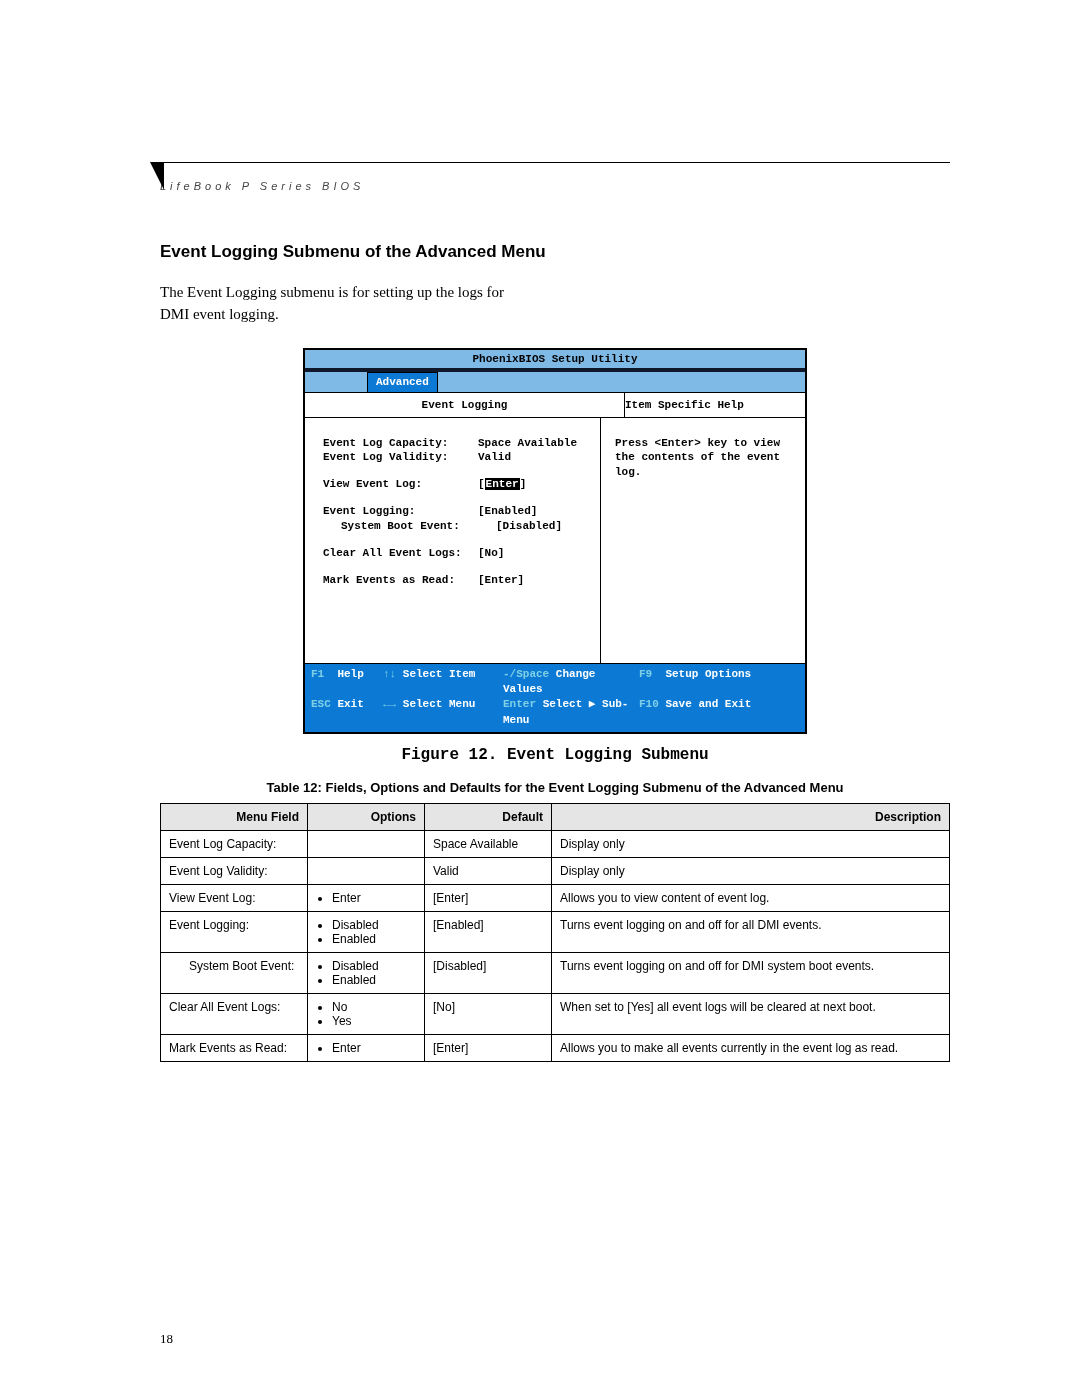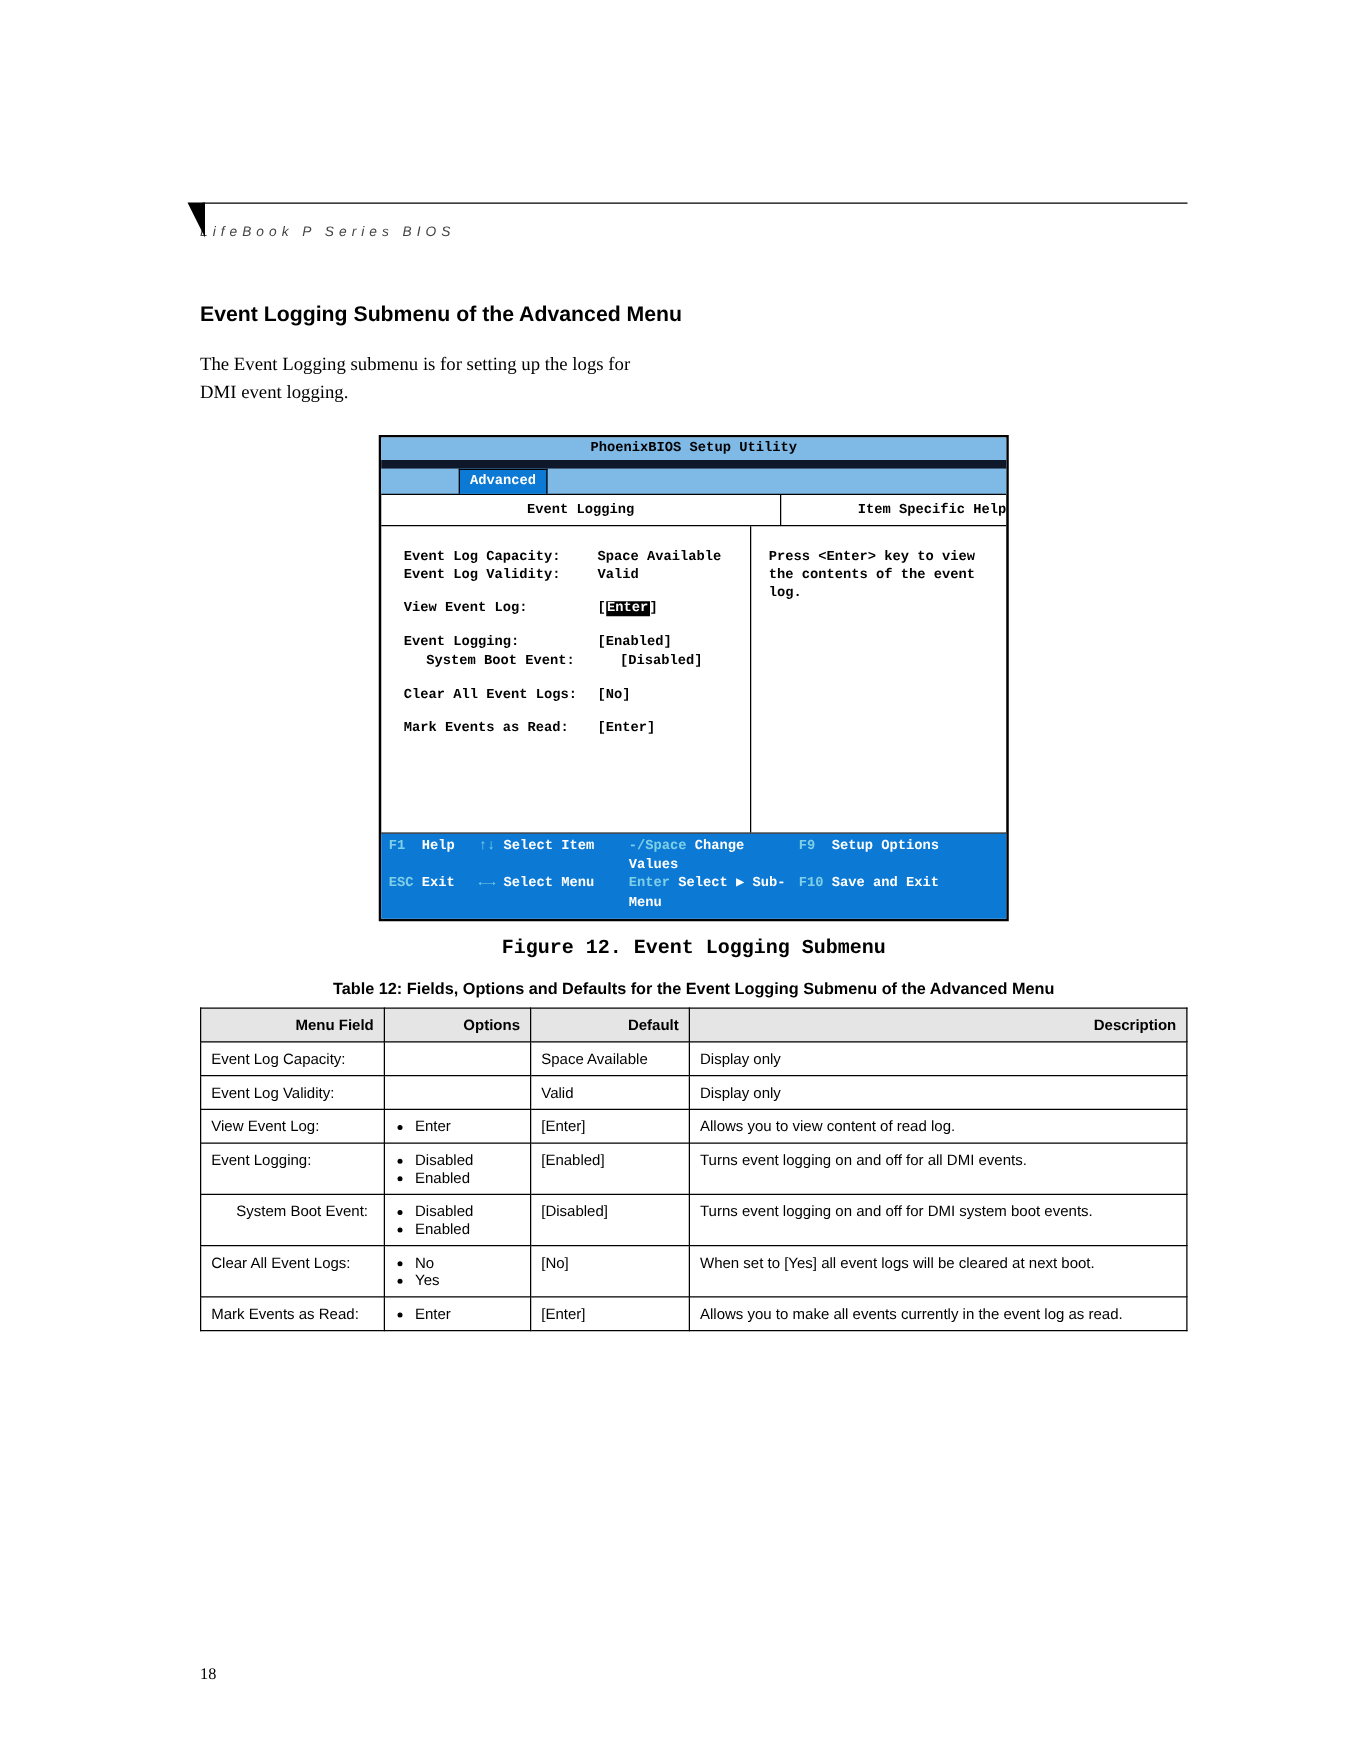--- a/index.html
+++ b/index.html
@@ -60,21 +60,21 @@
     font-family: "Courier New", monospace;
     font-size: 11px;
     background: #fff;
   }
   .bios-titlebar {
     background: #7fb9e6;
     color: #000;
     text-align: center;
     font-weight: bold;
     padding: 3px 16px;
-    border-bottom: 7px solid #0f172a;
+    border-bottom: 4px solid #0f172a;
   }
   .bios-tabrow {
     display: flex;
     padding: 0;
     height: 20px;
     align-items: stretch;
     border-bottom: 1px solid #000;
     background: #7fb9e6;
   }
   .bios-tab-spacer-l { width: 62px; }
@@ -92,21 +92,21 @@
   }
   .bios-headrow .left {
     flex: 1;
     text-align: center;
     padding: 6px 0;
     font-weight: bold;
     border-right: 1px solid #000;
   }
   .bios-headrow .right {
     width: 180px;
-    text-align: right;
+    text-align: left;
     padding: 6px 0;
     font-weight: bold;
   }
   .bios-body {
     display: flex;
     height: 245px;
     border-bottom: 1px solid #000;
   }
   .bios-body .left {
     flex: 1;
@@ -291,21 +291,21 @@
           <td>Display only</td>
         </tr>
         <tr>
           <td>View Event Log:</td>
           <td>
             <ul class="opts">
               <li>Enter</li>
             </ul>
           </td>
           <td>[Enter]</td>
-          <td>Allows you to view content of read log.</td>
+          <td>Allows you to view content of event log.</td>
         </tr>
         <tr>
           <td>Event Logging:</td>
           <td>
             <ul class="opts">
               <li>Disabled</li>
               <li>Enabled</li>
             </ul>
           </td>
           <td>[Enabled]</td>

